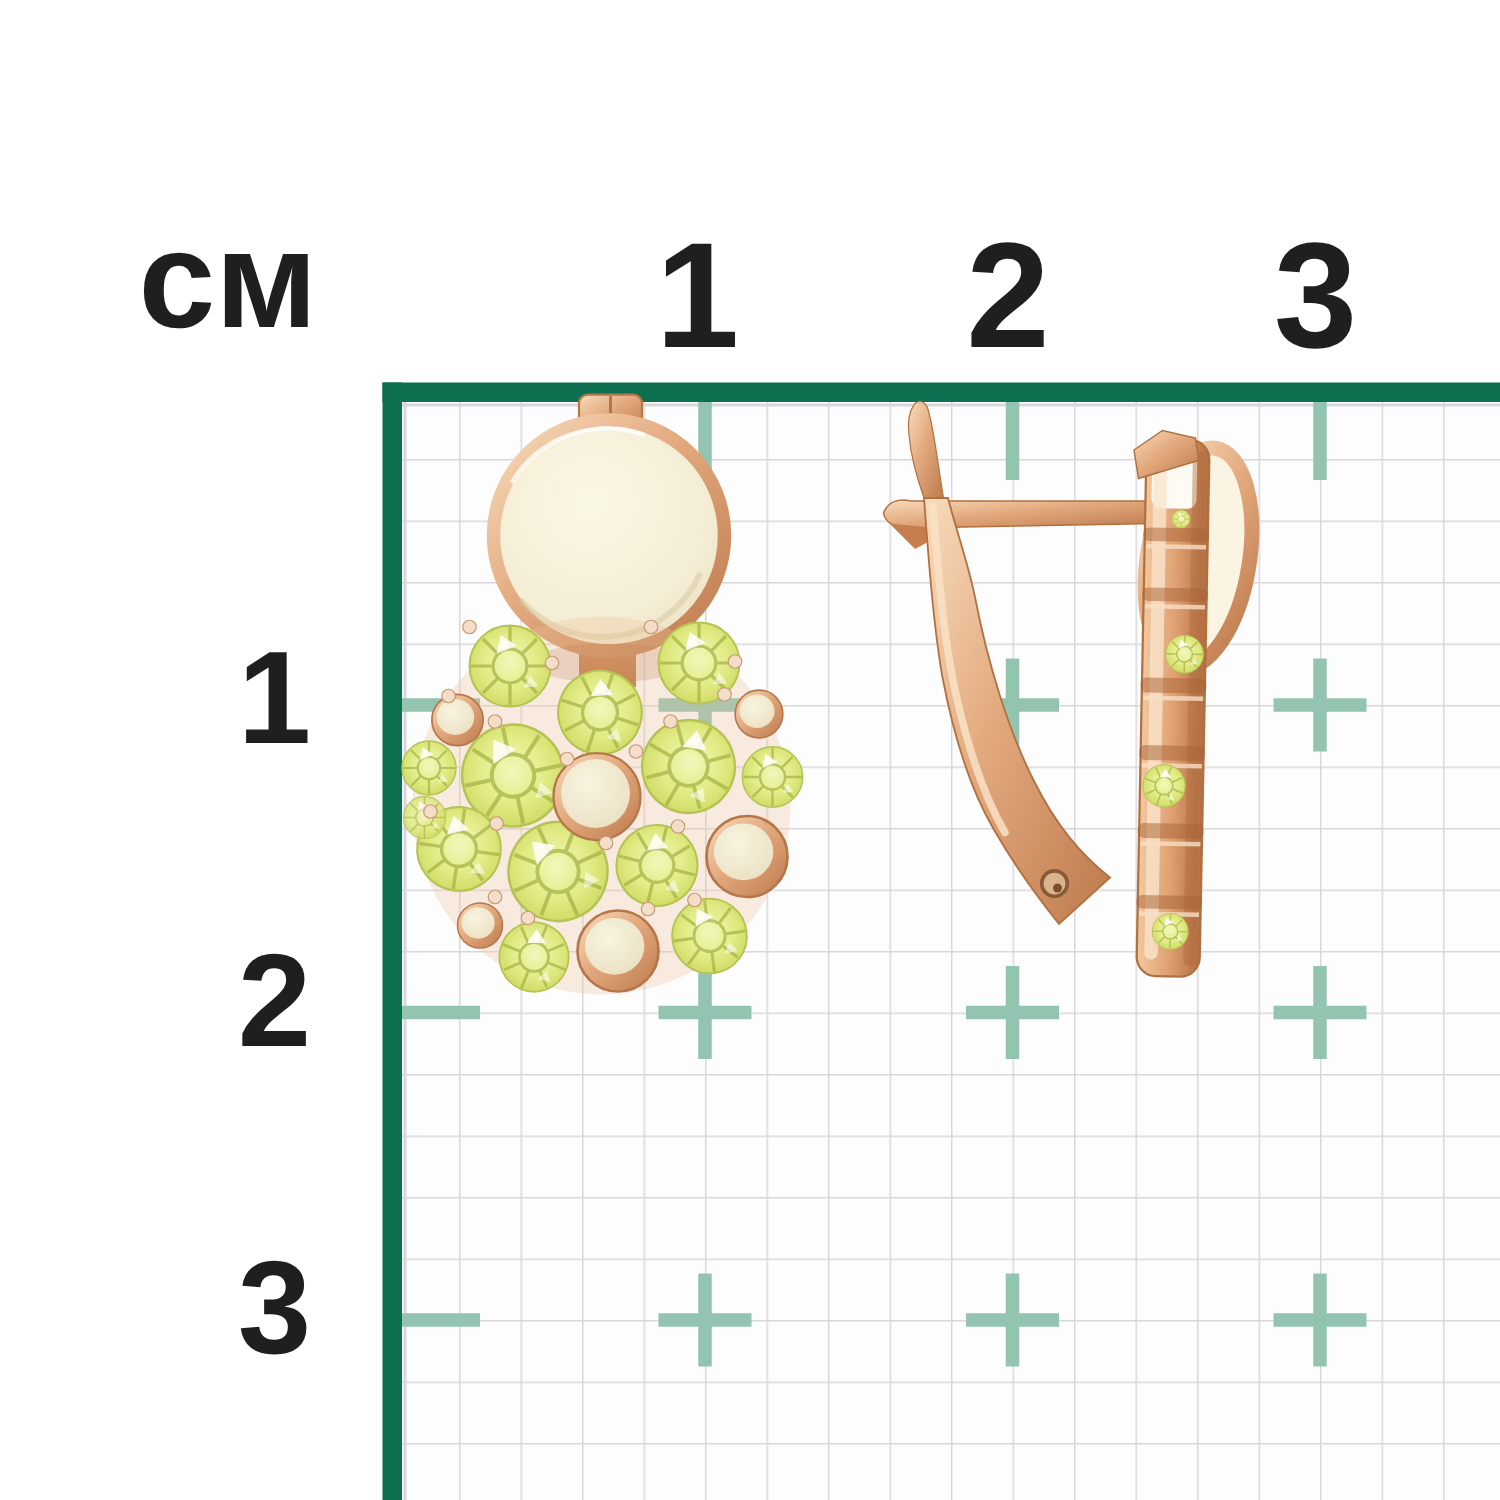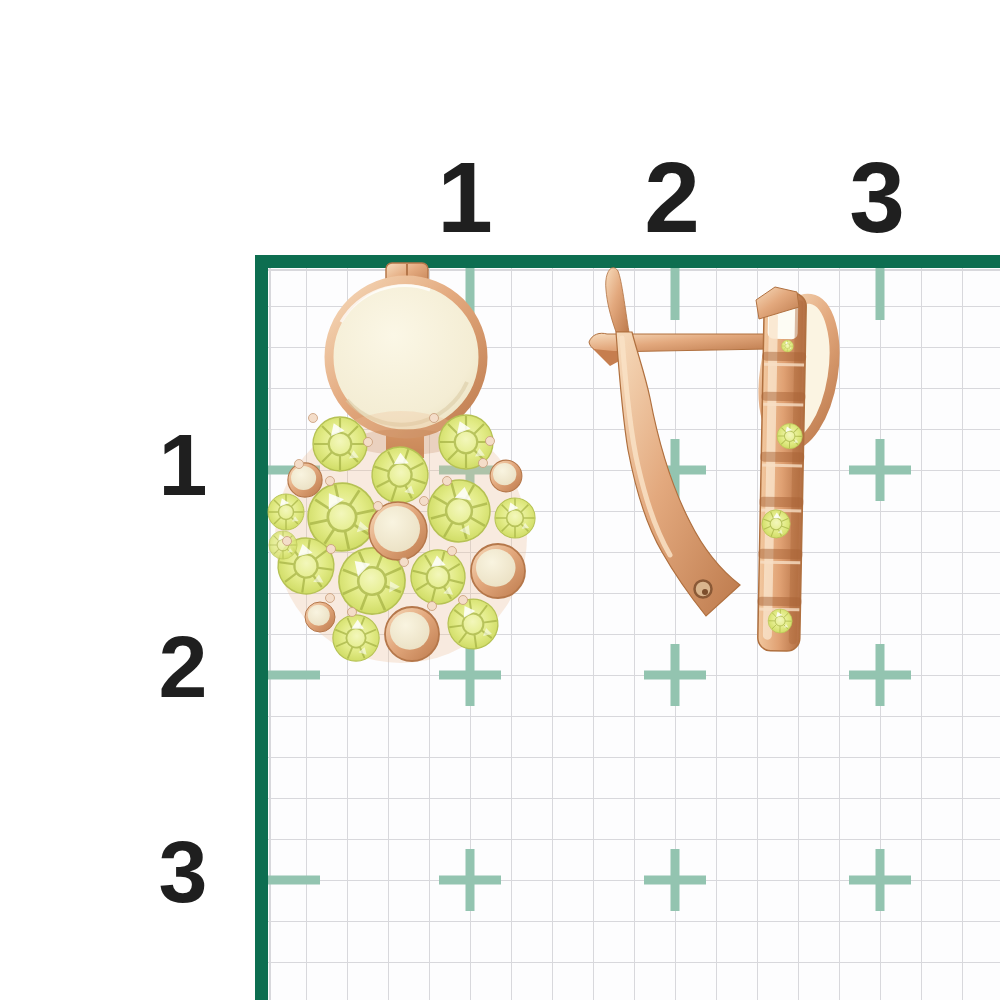--- a/index.html
+++ b/index.html
@@ -21,20 +21,21 @@
   .grid-svg{position:absolute;left:0;top:0;display:block;}
   .gridline{stroke:var(--line-color,#d8d8dc);stroke-width:2;fill:none;}
   .marker{stroke:var(--marker-color,#93c4b0);stroke-width:9;fill:none;}
   .earrings-svg{position:absolute;left:0;top:0;}
 </style>
 </head>
 <body>
 
 <div class="canvas">
 
+  <span class="unit">см</span>
   <span class="num-top n1">1</span>
   <span class="num-top n2">2</span>
   <span class="num-top n3">3</span>
   <span class="num-left n1">1</span>
   <span class="num-left n2">2</span>
   <span class="num-left n3">3</span>
 
   <div class="grid-frame">
     <svg class="grid-svg" width="732" height="732" viewBox="0 0 732 732">
       <defs>

